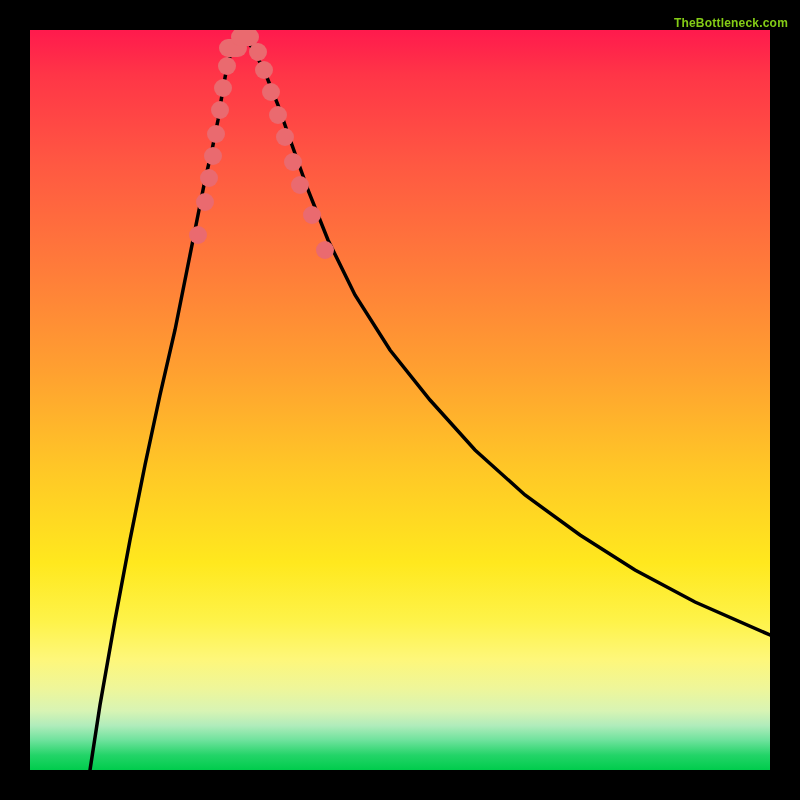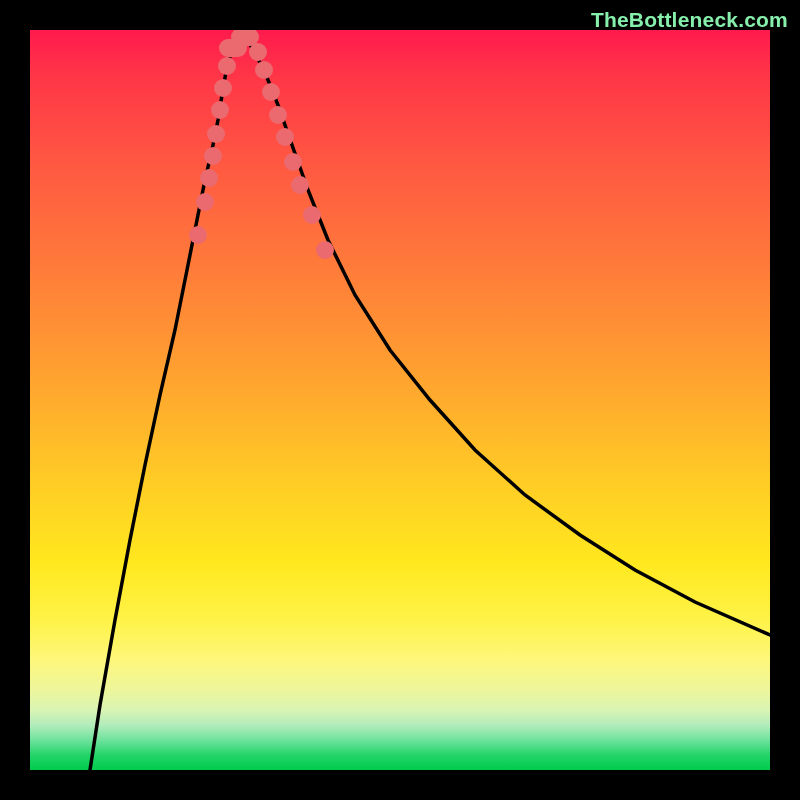--- a/index.html
+++ b/index.html
@@ -38,26 +38,26 @@
       #23d468 98%,
       #00cc4c 100%
     );
   }
   .curve {
     position: absolute;
     inset: 0;
   }
   .watermark {
     position: absolute;
-    top: 8px;
+    top: 16px;
     right: 12px;
     font-family: Arial, Helvetica, sans-serif;
-    font-size: 21px;
+    font-size: 12px;
     font-weight: 600;
-    color: #86efac;
+    color: #84cc16;
     letter-spacing: 0.2px;
   }
   .dot {
     position: absolute;
     width: 18px;
     height: 18px;
     border-radius: 50%;
     background: #ea6a6f;
     transform: translate(-50%, -50%);
   }

